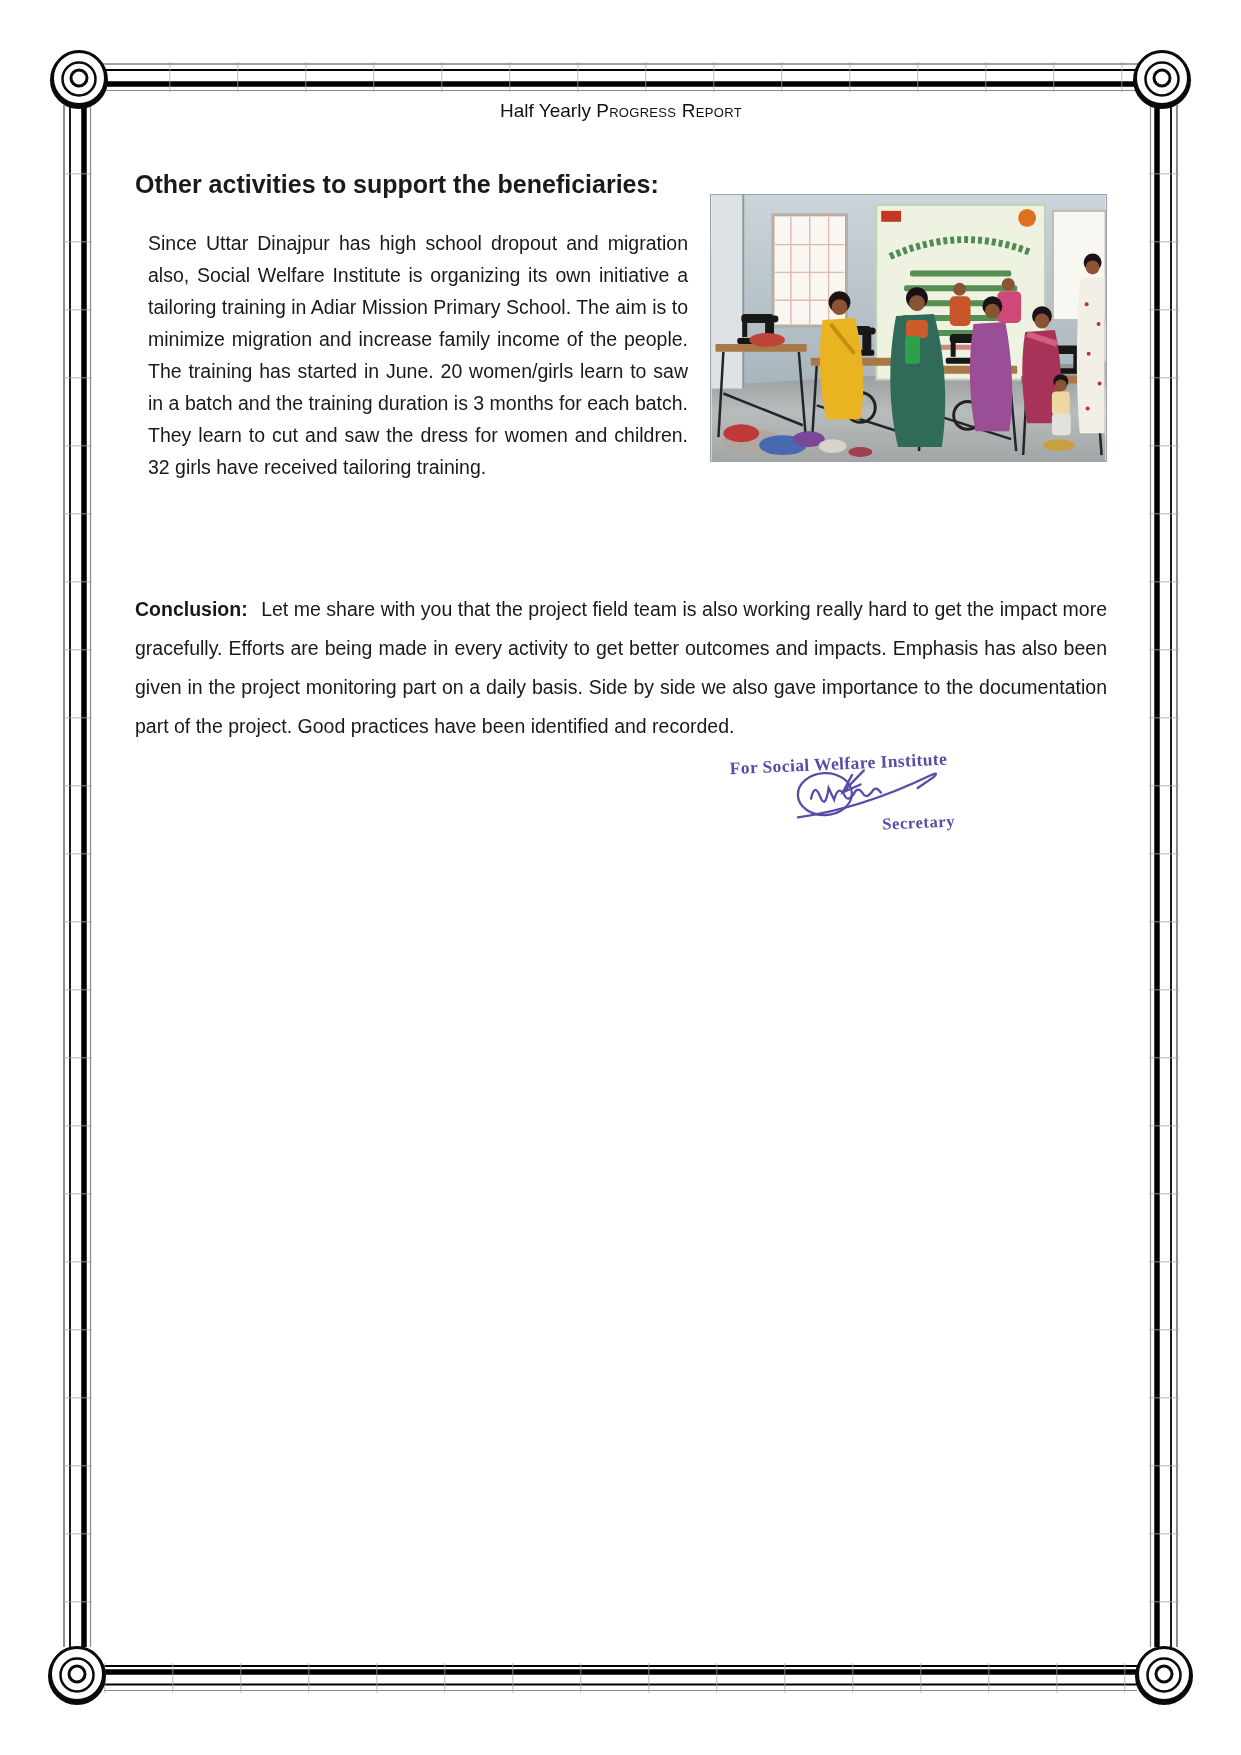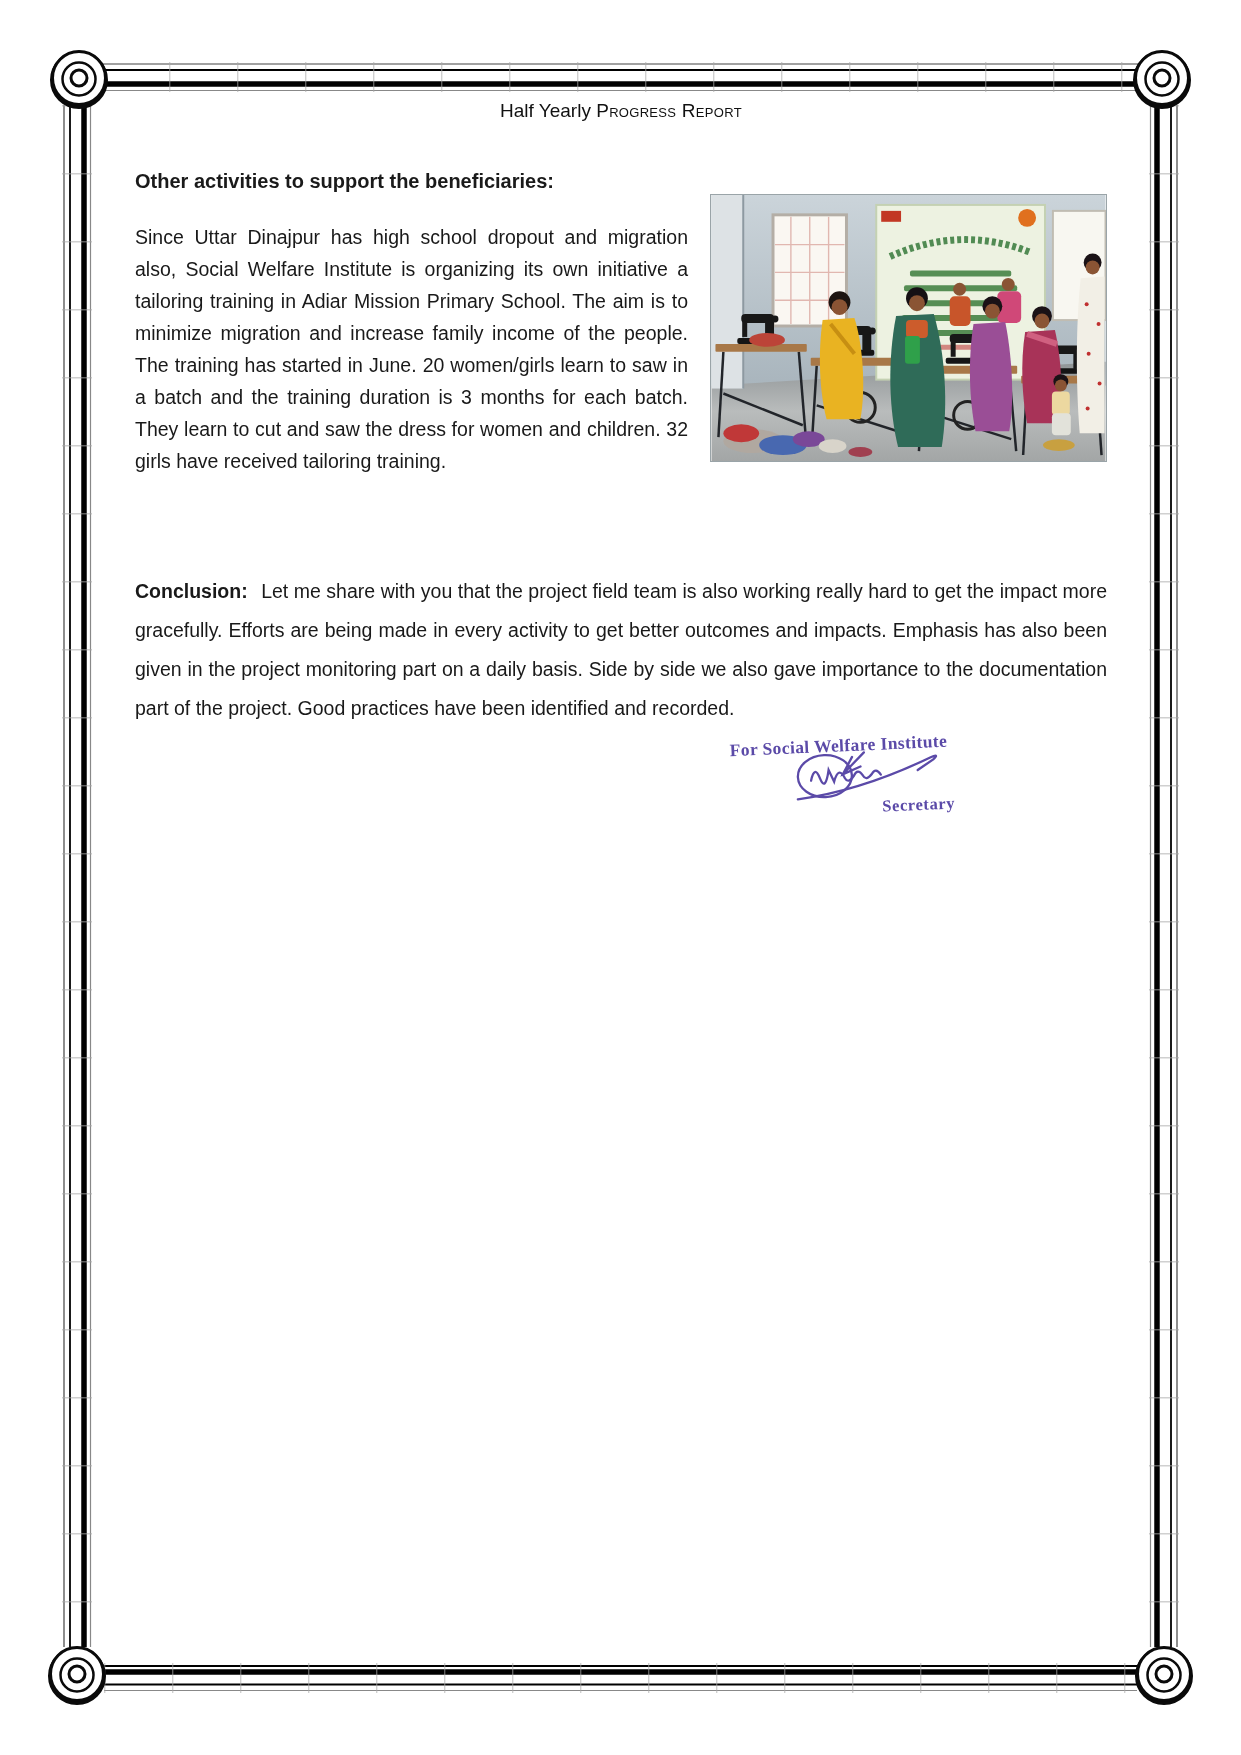--- a/index.html
+++ b/index.html
@@ -3,25 +3,25 @@
 <meta charset="utf-8">
 <style>
   html,body{margin:0;padding:0;background:#fff;}
   .page{position:relative;width:1241px;height:1755px;background:#fff;overflow:hidden;
         font-family:"Liberation Sans","DejaVu Sans",sans-serif;color:#1a1a1a;}
   .border-svg{position:absolute;left:0;top:0;width:1241px;height:1755px;pointer-events:none;}
   .content{position:absolute;left:0;top:0;width:1241px;height:1755px;
            padding:100px 134px 0 135px;box-sizing:border-box;}
   .doc-title{text-align:center;font-size:19px;margin:0 0 48px 0;color:#111;}
   .doc-title .caps{font-variant:small-caps;font-variant-caps:small-caps;letter-spacing:.3px;}
-  .sec-heading{font-size:20px;font-weight:bold;margin:0 0 28px 0;}
+  .sec-heading{font-size:25px;font-weight:bold;margin:0 0 28px 0;}
   .photo-fig{float:right;width:397px;height:268px;margin:24px 0 16px 22px;
              border:1px solid #9aa4a8;box-sizing:border-box;overflow:hidden;}
   .photo-fig svg{display:block;}
-  .body-par{font-size:19.5px;line-height:32px;text-align:justify;margin:0;color:#191919;}
+  .body-par{font-size:19.5px;line-height:32px;text-align:justify;margin:13px;color:#191919;}
   .conclusion{font-size:19.5px;line-height:39px;text-align:justify;margin:94px 0 0 0;color:#191919;}
   .conclusion .lbl{font-weight:bold;margin-right:8px;}
   .sig-block{margin:4px 0 0 578px;width:320px;transform:rotate(-2.5deg);}
   .sig-block svg{display:block;}
   .clearfix::after{content:"";display:block;clear:both;}
 </style>
 </head>
 <body>
 
 <div class="page">

